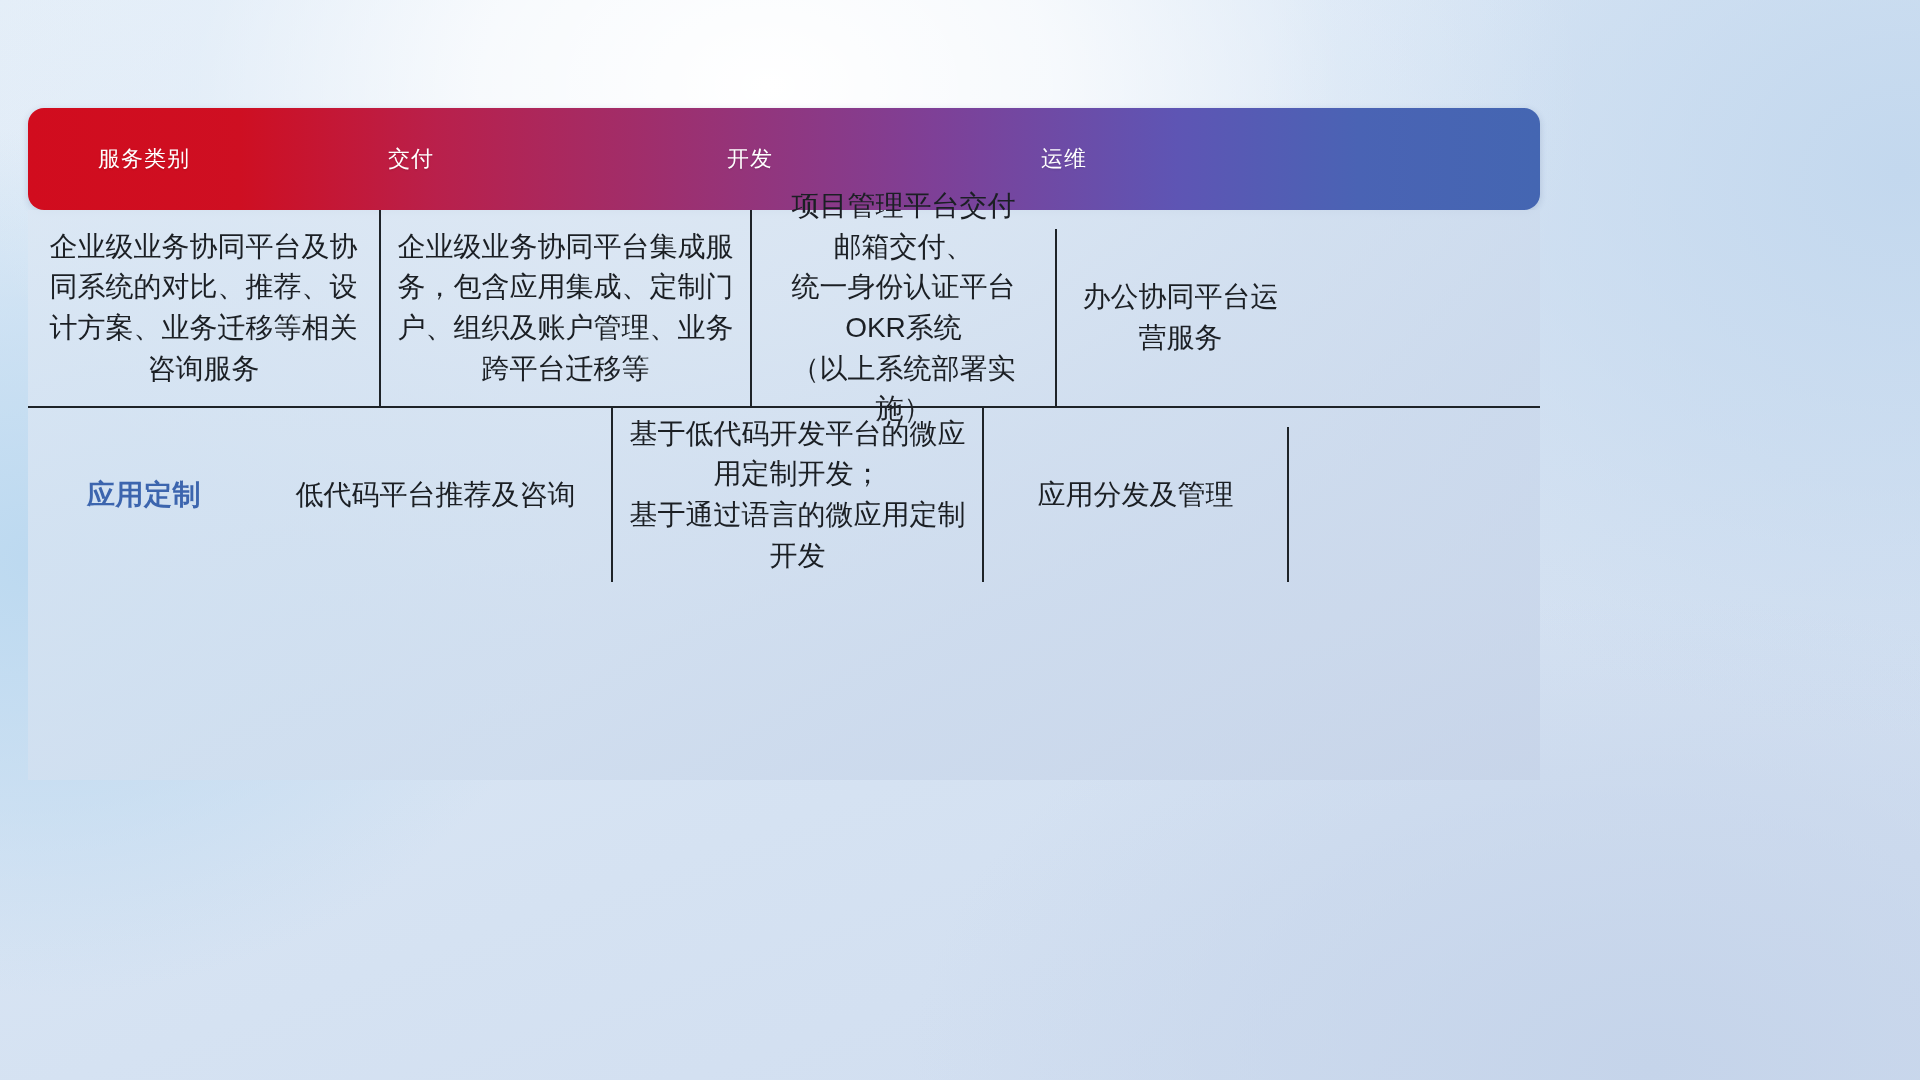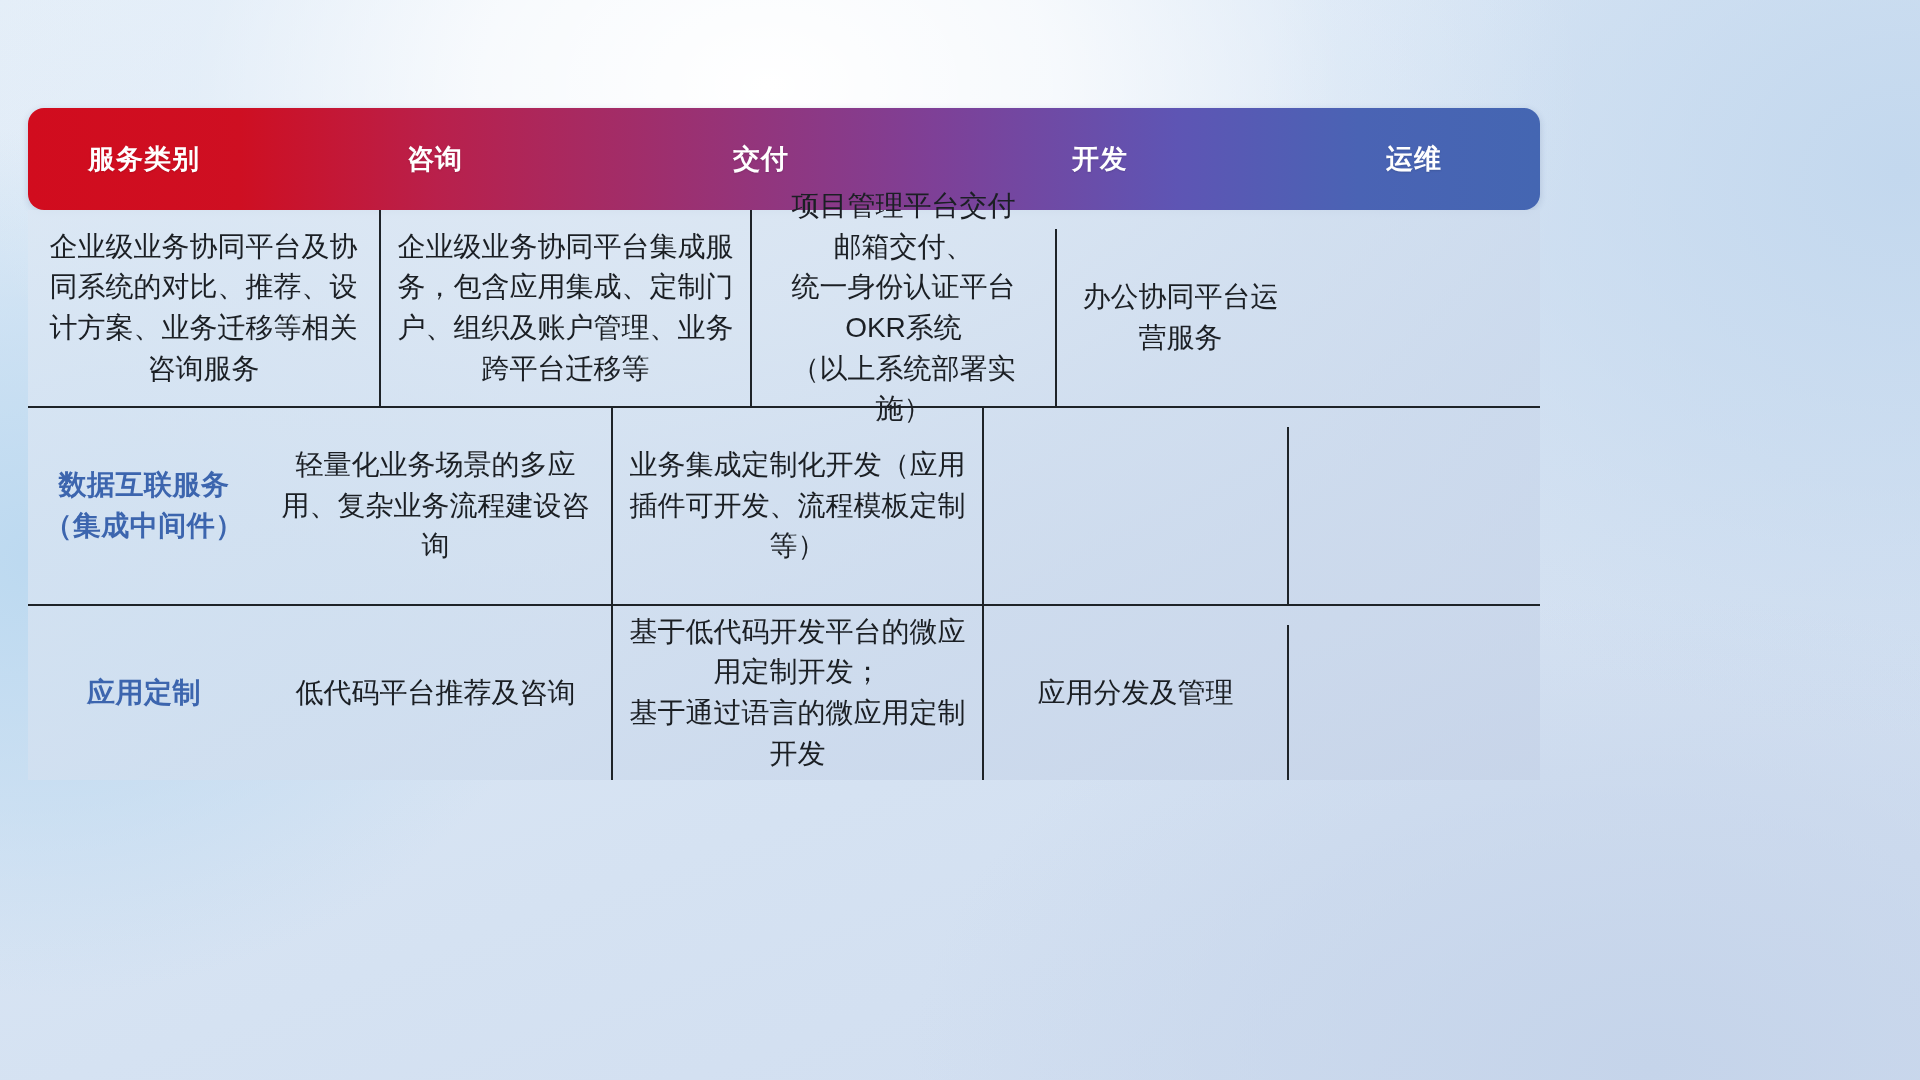--- a/index.html
+++ b/index.html
@@ -33,21 +33,21 @@
       #b9204b 27%,
       #9c3070 43%,
       #7e4097 60%,
       #5e55b4 76%,
       #4a63b4 88%,
       #4466b2 100%);
     box-shadow:0 2px 7px rgba(40,60,110,0.18);
     display:flex;align-items:center;
   }
   .hcell{
-    color:#ffffff;font-weight:bold;font-size:27px;
+    color:#ffffff;font-weight:normal;font-size:22px;
     text-align:center;letter-spacing:1px;
     display:flex;align-items:center;justify-content:center;
     height:100%;
     text-shadow:0 1px 2px rgba(0,0,0,0.13);
   }
   .hc0{width:232px;}
   .hc1{width:350px;}
   .hc2{width:376px;}
   .hc3{width:302px;}
   .hc4{width:252px;}
@@ -90,47 +90,38 @@
 </style>
 </head>
 <body>
 
 <div id="stage">
 
   <div id="table-card">
 
     <div id="header-bar">
       <div class="hcell hc0">服务类别</div>
-      <div class="hcell hc1">咨询</div>
       <div class="hcell hc3">交付</div>
       <div class="hcell hc2">开发</div>
       <div class="hcell hc4">运维</div>
     </div>
 
     <div id="table-body">
 
       <div class="row" id="row-0">
         <div class="cell c1 body-text">企业级业务协同平台及协同系统的对比、推荐、设计方案、业务迁移等相关咨询服务</div>
         <div class="cell c2 body-text">企业级业务协同平台集成服务，包含应用集成、定制门户、组织及账户管理、业务跨平台迁移等</div>
         <div class="cell c3 body-text nowrapline">项目管理平台交付
 邮箱交付、
 统一身份认证平台
 OKR系统
 （以上系统部署实施）</div>
         <div class="cell c4 body-text">办公协同平台运营服务</div>
       </div>
 
-      <div class="row" id="row-1">
-        <div class="cell c0 rowlabel nowrapline">数据互联服务
-（集成中间件）</div>
-        <div class="cell c1 body-text">轻量化业务场景的多应用、复杂业务流程建设咨询</div>
-        <div class="cell c2 body-text">业务集成定制化开发（应用插件可开发、流程模板定制等）</div>
-        <div class="cell c3 body-text"></div>
-        <div class="cell c4 body-text"></div>
-      </div>
 
       <div class="row" id="row-2">
         <div class="cell c0 rowlabel nowrapline">应用定制</div>
         <div class="cell c1 body-text">低代码平台推荐及咨询</div>
         <div class="cell c2 body-text nowrapline">基于低代码开发平台的微应用定制开发；
 基于通过语言的微应用定制开发</div>
         <div class="cell c3 body-text">应用分发及管理</div>
         <div class="cell c4 body-text"></div>
       </div>
 

